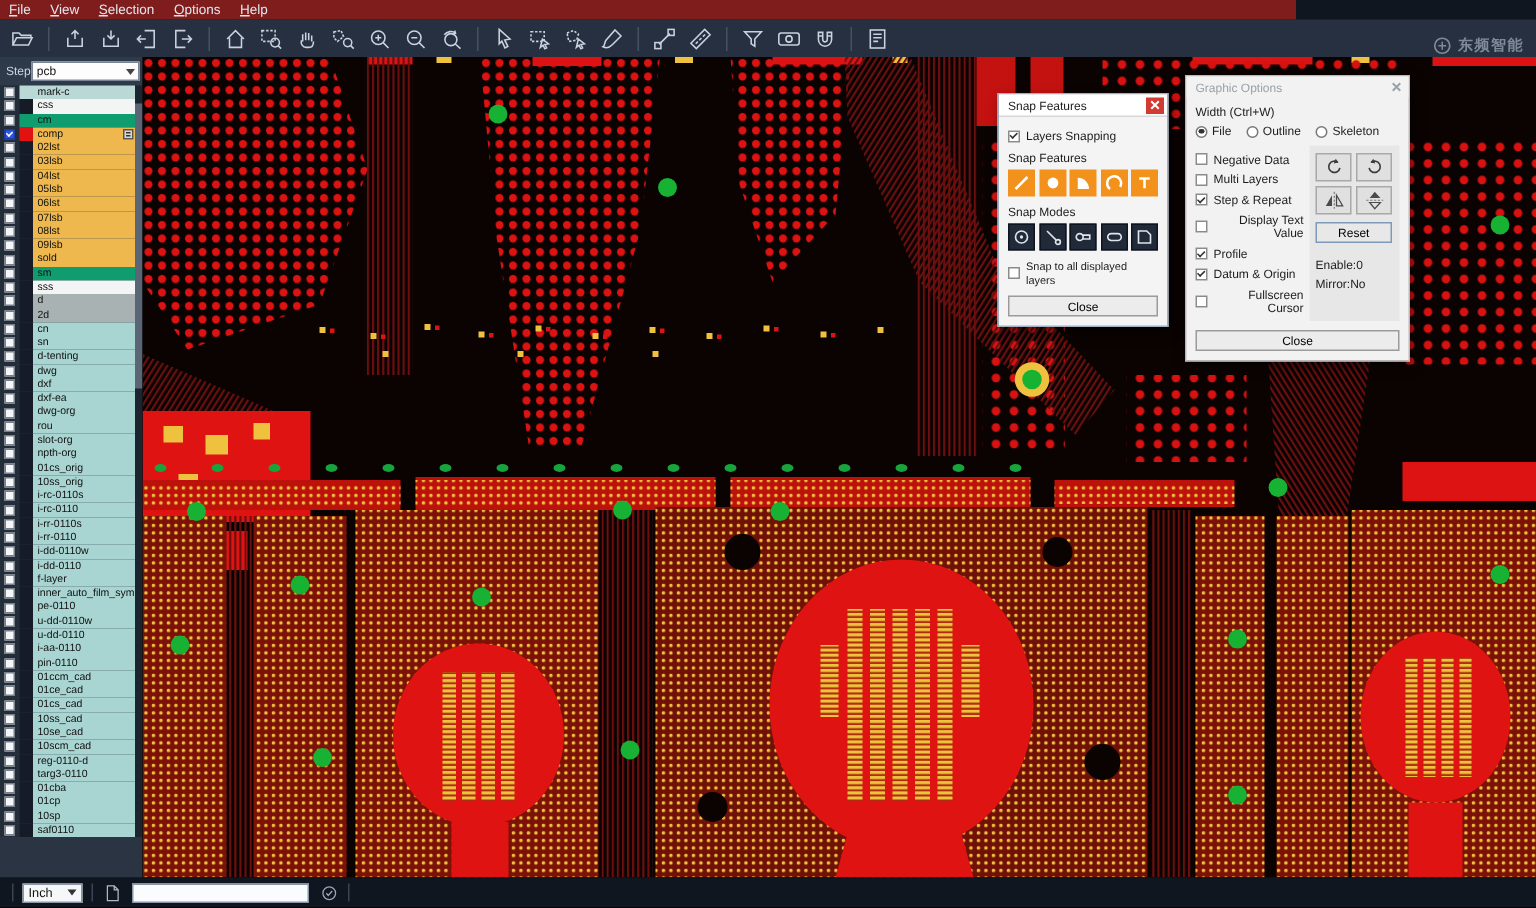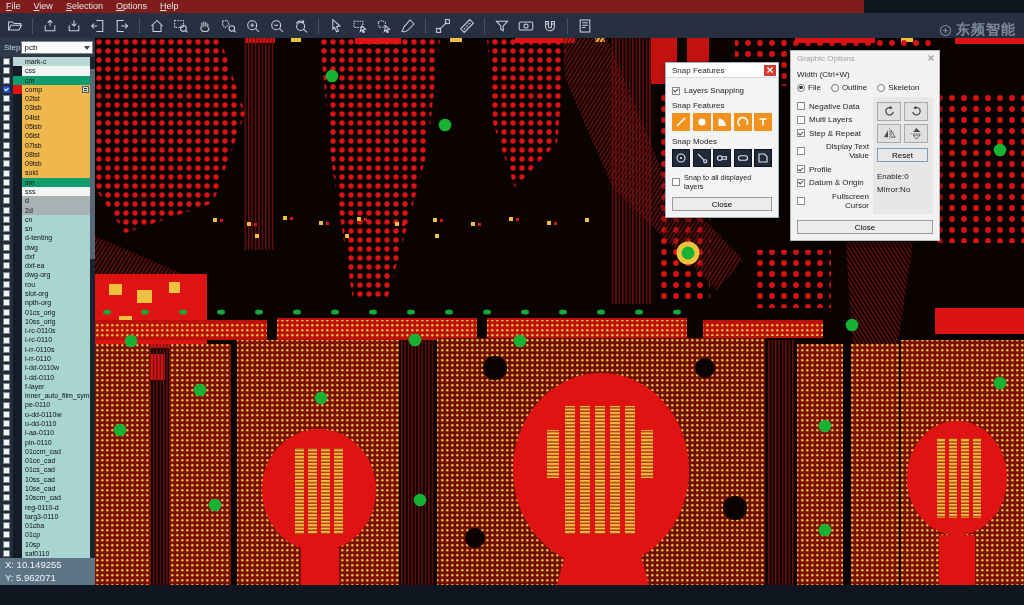--- a/index.html
+++ b/index.html
@@ -10,21 +10,21 @@
   .menubar{position:absolute;left:0;top:0;width:864px;height:13px;background:#7f1d1d;display:flex;align-items:center;padding-left:6px;gap:13px;}
   .menu-item{display:inline-block;color:#e2e6ec;font-size:9px;line-height:13px;cursor:default;}
   .menu-item::first-letter{text-decoration:underline;}
 
   
   .toolbar{position:absolute;left:0;top:13px;width:1024px;height:25px;background:#273040;display:flex;align-items:center;padding-left:4px;}
   .tb-icons{display:flex;align-items:center;gap:2px;}
   .tb-btn{width:22px;height:21px;background:transparent;border:none;padding:2px;cursor:pointer;display:flex;align-items:center;justify-content:center;}
   .tbi{width:16px;height:16px;stroke:#c9d2de;fill:none;stroke-width:1.3;}
   .tb-sep{width:1px;height:16px;background:#47505e;margin:0 4px;}
-  .brand{position:absolute;right:8px;top:0;height:34px;display:flex;align-items:center;gap:4px;color:#7f8a99;font-size:14px;letter-spacing:1px;font-weight:bold;}
+  .brand{position:absolute;right:8px;top:0;height:34px;display:flex;align-items:center;gap:4px;color:#7f8a99;font-size:10px;letter-spacing:1px;font-weight:bold;}
   .brand-ic{width:13px;height:13px;}
 
   
   .sidebar{position:absolute;left:0;top:38px;width:95px;height:547px;background:#2a3442;}
   .stepbar{height:19px;display:flex;align-items:center;background:#2e3a4a;padding:0 2px 0 4px;gap:1px;}
   .step-label{color:#cdd5df;font-size:8px;}
   .step-select{flex:1;height:13px;background:#fdfdfd;border:1px solid #7a8694;display:flex;align-items:center;justify-content:space-between;padding:0 2px;font-size:8px;color:#111;cursor:pointer;}
   .chev{width:0;height:0;border-left:3px solid transparent;border-right:3px solid transparent;border-top:4px solid #444;}
   .layer-list{position:absolute;left:0;top:19px;width:95px;height:501px;display:flex;flex-direction:column;padding-right:5px;}
   .layer-row{flex:1 0 0;display:flex;align-items:stretch;font-size:7px;line-height:9px;min-height:0;cursor:pointer;}
@@ -758,24 +758,20 @@
           <span class="cb-col">
             <span class="lcb"></span>
           </span>
           <span class="sw-col"></span>
           <span class="name-col" style="background: rgb(168, 212, 209);">saf0110</span>
         </div>
       </div>
     <div class="layer-scroll">
         <div class="thumb"></div>
       </div>
-    <div class="coords">
-      <div>X: 10.149255</div>
-      <div>Y: 5.962071</div>
-    </div>
   </div>
 
   <div class="canvas">
     <svg width="929" height="547" viewBox="0 0 929 547">
       <defs>
         <pattern id="prd" width="9" height="9" patternUnits="userSpaceOnUse">
             <circle cx="4" cy="4" r="2.7" fill="#dd1212"></circle>
           </pattern>
         <pattern id="prd2" width="12" height="11" patternUnits="userSpaceOnUse">
             <circle cx="5" cy="5" r="2.9" fill="#d81111"></circle>
@@ -1136,14 +1132,34 @@
           <div class="g-info">
             <div>Enable:0</div>
             <div>Mirror:No</div>
           </div>
         </div>
       </div>
       <button class="dlg-close">Close</button>
     </div>
   </div>
 
+  <div class="bottombar">
+    <span class="bb-sep"></span>
+    <div class="unit-select">
+      <span>Inch</span>
+      <span class="chev"></span>
+    </div>
+    <span class="bb-sep"></span>
+    <button class="bb-ic">
+        <svg width="13" height="13" viewBox="0 0 20 20">
+          <use href="#ic-note"></use>
+        </svg>
+      </button>
+    <input class="cmd-input" value="" style="">
+    <button class="bb-ic">
+        <svg width="13" height="13" viewBox="0 0 20 20">
+          <use href="#ic-apply"></use>
+        </svg>
+      </button>
+    <span class="bb-sep"></span>
+  </div>
 
 </div>
 
 </body></html>

